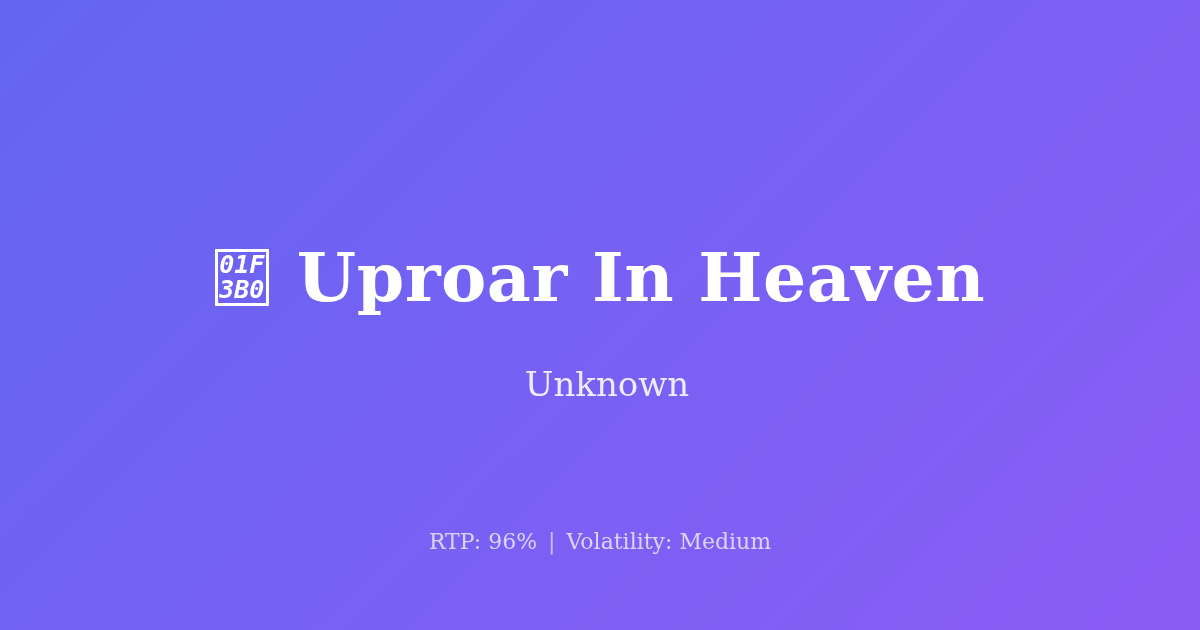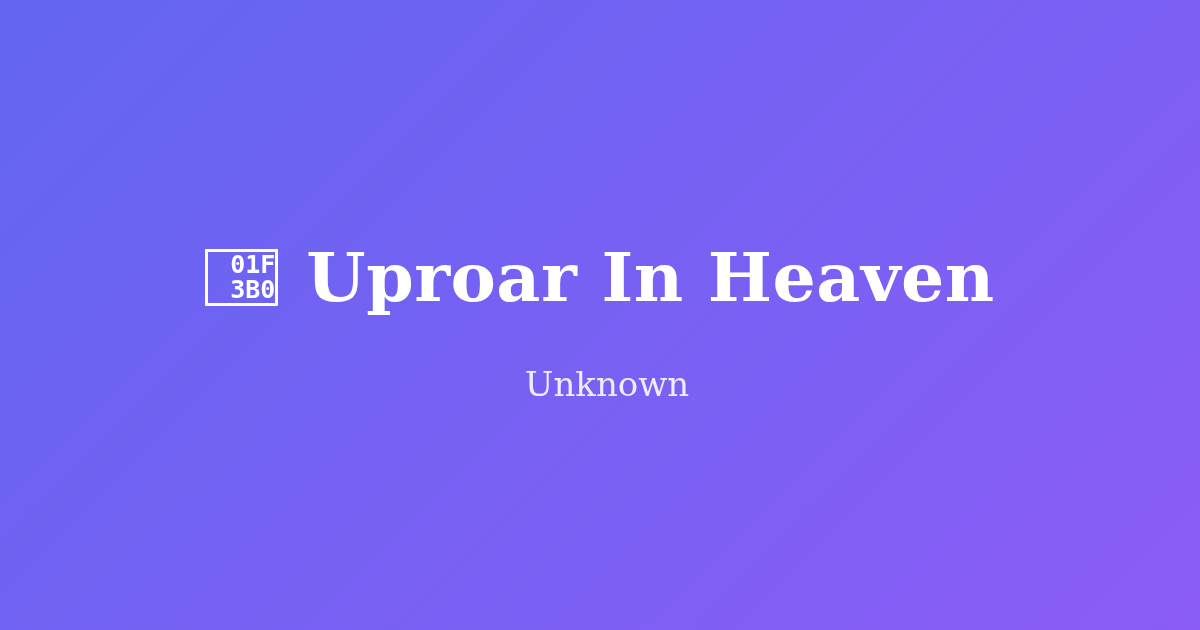--- a/index.html
+++ b/index.html
@@ -39,30 +39,31 @@
     display: flex;
     align-items: center;
     justify-content: center;
     gap: 28px;
     white-space: nowrap;
   }
 
   .tofu-icon {
     display: inline-flex;
     flex-direction: column;
-    align-items: flex-end;
+    align-items: center;
     justify-content: center;
     box-sizing: border-box;
-    width: 73px;
+    width: 54px;
     height: 57px;
     border: 3px solid #FFFFFF;
     border-radius: 1px;
     padding: 0;
     line-height: 1;
     flex: 0 0 auto;
+    font-style: italic;
   }
 
   .tofu-row {
     font-family: "DejaVu Sans Mono", "Liberation Mono", monospace;
     font-size: 25px;
     font-weight: 700;
     line-height: 25px;
     letter-spacing: 0px;
     color: #FFFFFF;
   }
@@ -124,14 +125,21 @@
       <span class="tofu-row">01F</span>
       <span class="tofu-row">3B0</span>
     </span>
 
     <h1 class="game-title">Uproar In Heaven</h1>
 
   </div>
 
   <p class="provider">Unknown</p>
 
+  <div class="stats">
+    <span>RTP:</span>
+    <span>96%</span>
+    <span class="sep">|</span>
+    <span>Volatility:</span>
+    <span>Medium</span>
+  </div>
 
 </div>
 
 </body></html>

